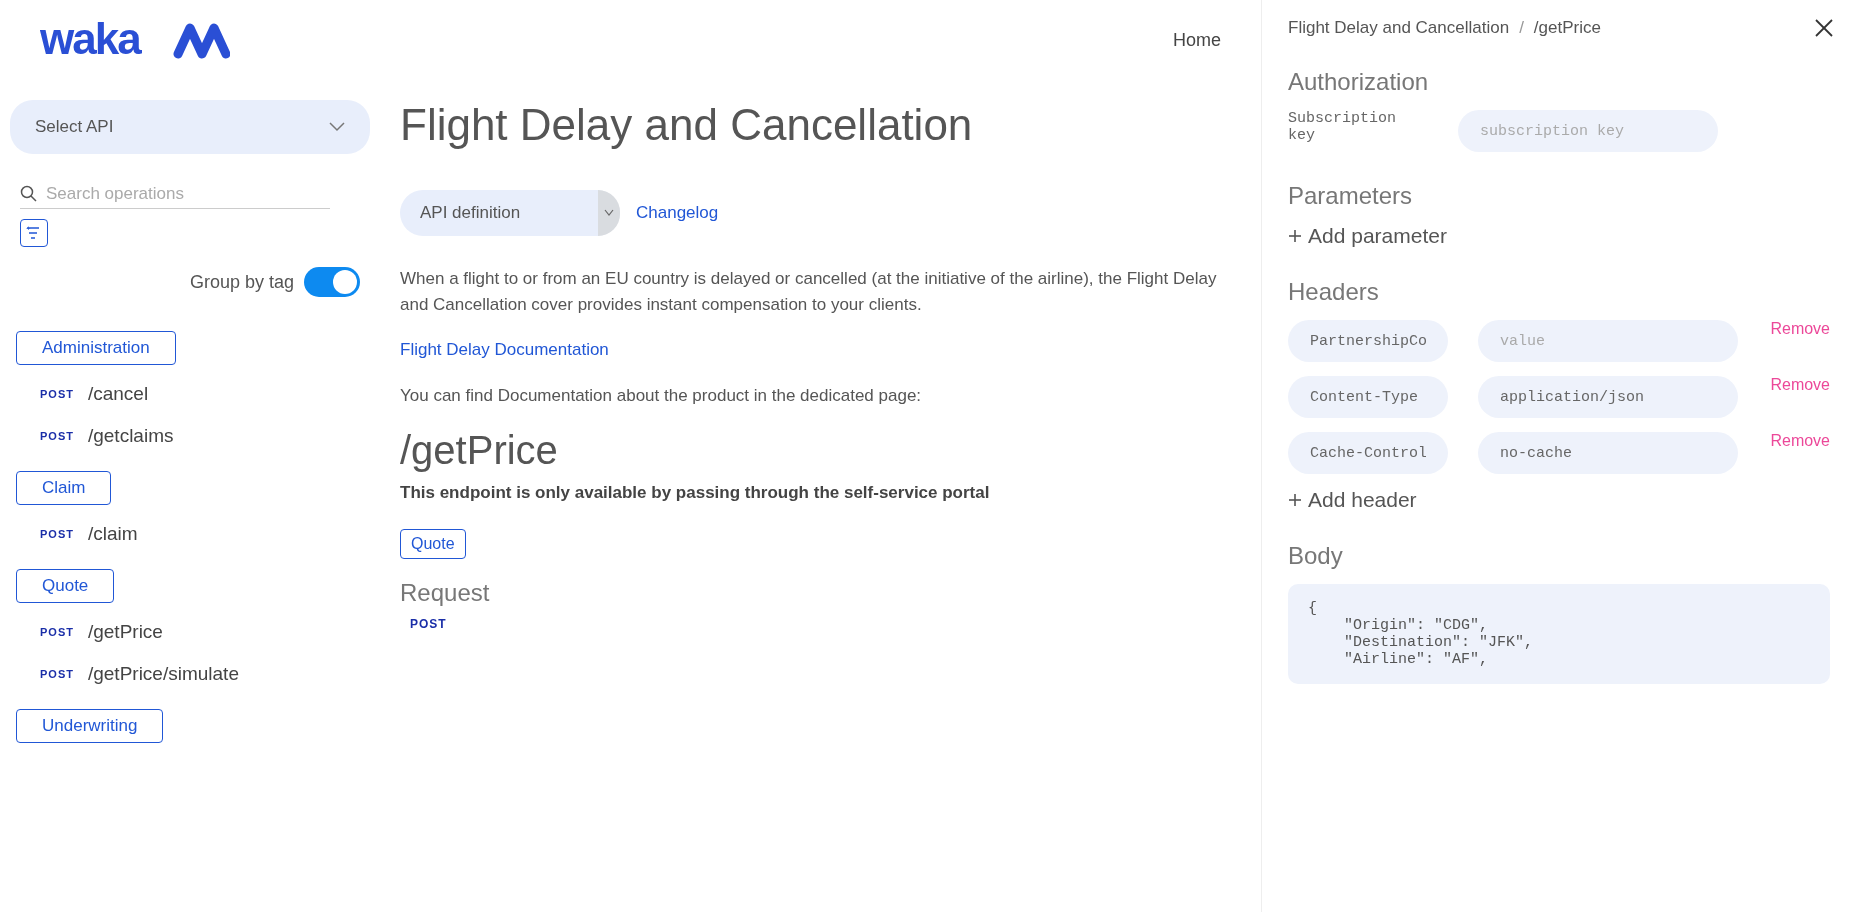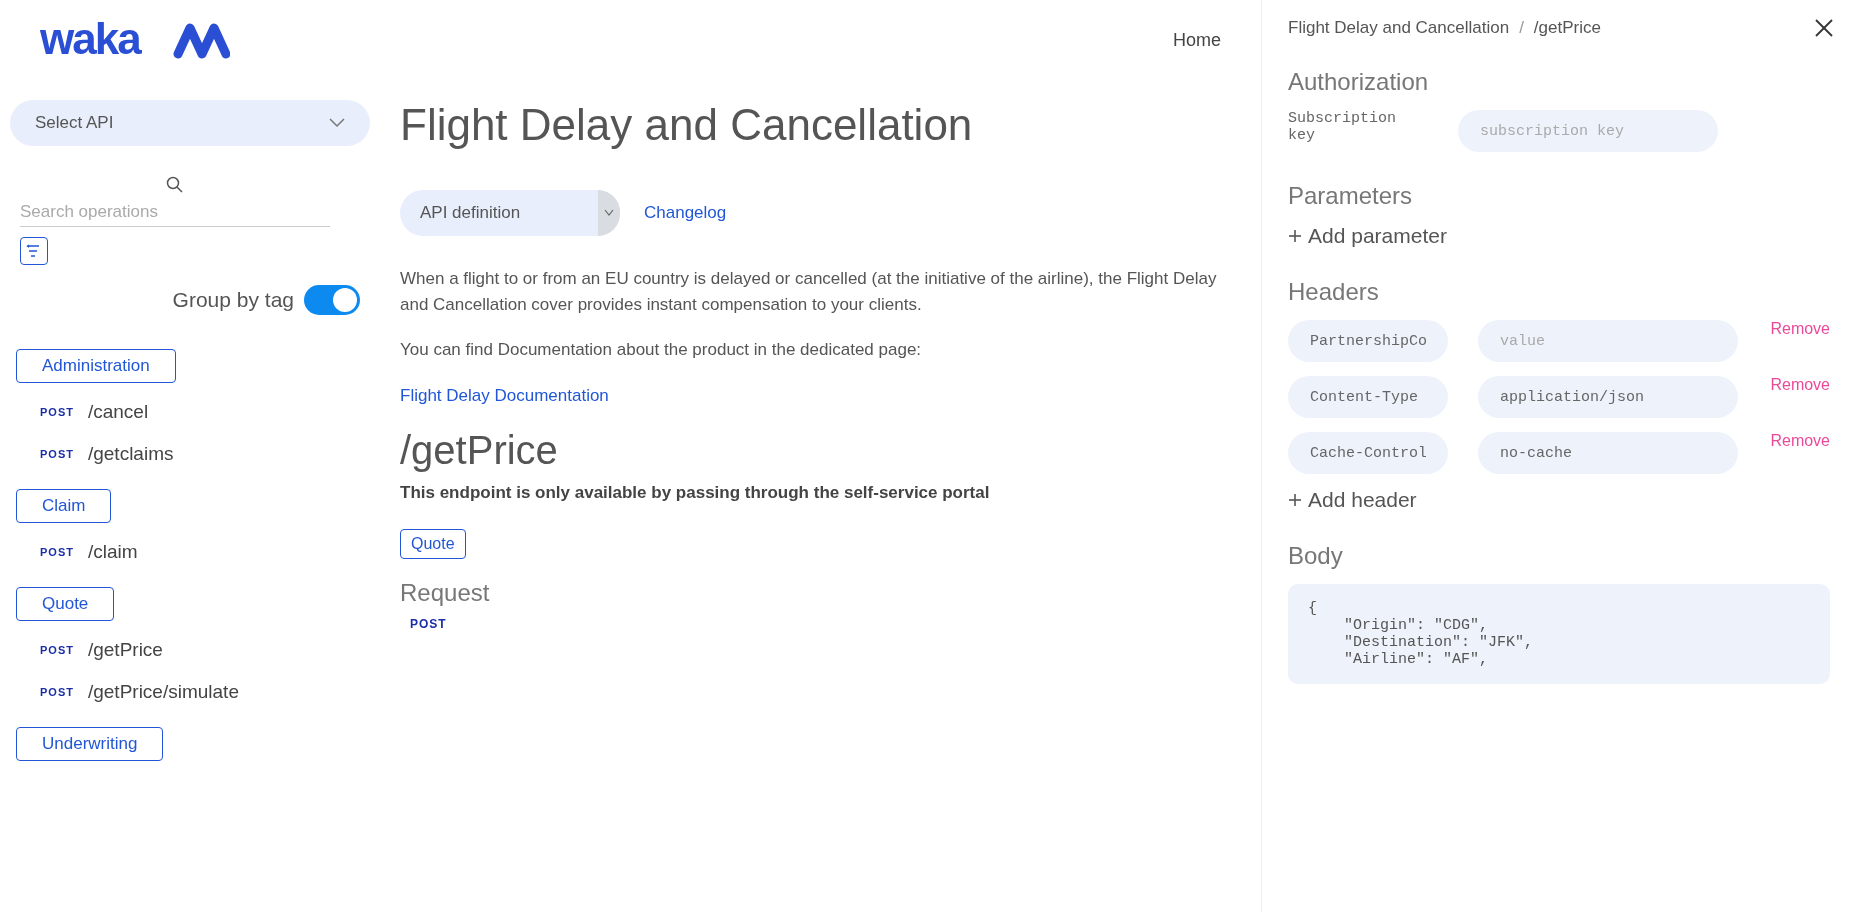--- a/index.html
+++ b/index.html
@@ -11,45 +11,45 @@
   .header { display: flex; align-items: center; padding: 10px 40px; }
   .logo { display: inline-block; }
   .header-nav { margin-left: auto; display: flex; gap: 30px; font-size: 18px; color: #444;}
   .header-nav a { text-decoration: none; color: #444; cursor: pointer; }
   
   .content-row { display: flex; flex: 1; min-height: 0;}
   
   
   .sidebar { width: 380px; padding: 20px 10px 20px 10px; flex-shrink: 0;}
   .select-api {
-    width: 360px; height: 46px; border-radius: 23px; background: #e8eefb;
+    width: 360px; height: 54px; border-radius: 23px; background: #e8eefb;
     display: flex; align-items: center; padding: 0 25px; color: #555; font-size: 17px;
     position: relative; cursor: pointer; margin: 0 auto;
   }
   .select-api .chev { position: absolute; right: 25px; }
   
-  .search-row { margin: 30px 0 10px 10px; display: flex; align-items: center; gap: 8px; border-bottom: 1px solid #ccc; width: 310px; padding-bottom: 4px; flex-direction: column;}
+  .search-row { margin: 30px 0 10px 10px; display: flex; align-items: center; gap: 8px; border-bottom: 1px solid #ccc; width: 310px; padding-bottom: 4px;}
   .search-row input { border: none; outline: none; font-size: 17px; color: #555; background: transparent; width: 100%;}
   .search-row input::placeholder { color: #aaa;}
   
   .filter-btn { border: 1px solid #2157d6; color: #2157d6; width: 28px; height: 28px; display:flex; align-items:center; justify-content:center; border-radius: 4px; margin: 10px 0 0 10px; cursor:pointer;}
   
-  .group-row { display: flex; align-items: center; justify-content: flex-end; gap: 10px; margin: 20px 10px 20px 0; font-size: 21px; color: #555;}
+  .group-row { display: flex; align-items: center; justify-content: flex-end; gap: 10px; margin: 20px 10px 20px 0; font-size: 18px; color: #555;}
   .toggle { width: 56px; height: 30px; background: #0d8af0; border-radius: 15px; position: relative; cursor:pointer;}
   .toggle .knob { position: absolute; right: 3px; top: 3px; width: 24px; height: 24px; background: #fff; border-radius: 50%;}
   
   .tag-label { display:inline-block; border: 1px solid #2157d6; color: #2157d6; padding: 6px 25px; border-radius: 4px; font-size: 17px; margin: 14px 0 8px 6px; cursor:pointer;}
   .op-item { display: flex; align-items: center; gap: 14px; padding: 10px 0 10px 30px; cursor:pointer;}
   .method { font-size: 11px; font-weight: bold; letter-spacing: 1px; color: #1a2ea8;}
   .op-path { font-size: 19px; color: #444;}
   
   
   .doc { flex: 1; padding: 20px 20px 20px 20px; min-width:0; overflow: hidden;}
   .doc h1 { font-size: 44px; font-weight: 500; color: #555; margin-bottom: 40px; white-space: nowrap;}
-  .def-row { display: flex; align-items: center; gap: 24px; margin-bottom: 30px;}
+  .def-row { display: flex; align-items: center; gap: 16px; margin-bottom: 30px;}
   .api-def-btn { display:flex; align-items:center; background: #e8eefb; border-radius: 23px; height: 46px; width: 220px; padding: 0 20px; font-size: 17px; color: #555; position:relative; cursor:pointer;}
   .api-def-btn .drop { position:absolute; right:0; top:0; bottom:0; width: 22px; background:#d9dce0; border-radius: 0 23px 23px 0; display:flex; align-items:center; justify-content:center;}
   .changelog { color: #2157d6; font-size: 17px; cursor:pointer;}
   .doc p { font-size: 17px; line-height: 1.5; color: #555; margin-bottom: 20px;}
   .doc a.link { color: #2157d6; text-decoration: none; }
   
   .doc h2 { font-size: 40px; font-weight: 500; color: #555; margin: 20px 0 10px 0;}
   .subhead { font-size: 17px; font-weight: bold; color: #444; margin-bottom: 16px;}
   
   .tag-label-sm { display:inline-block; border: 1px solid #2157d6; color: #2157d6; padding: 5px 10px; border-radius: 4px; font-size: 16px; margin: 10px 0; cursor:pointer;}
@@ -180,22 +180,22 @@
           <span>API definition</span>
           <span class="drop">
             <svg width="10" height="8">
                 <path d="M1 1 L5 6 L9 1" stroke="#666" stroke-width="1.2" fill="none"></path>
               </svg>
           </span>
         </div>
         <a class="changelog">Changelog</a>
       </div>
       <p>When a flight to or from an EU country is delayed or cancelled (at the initiative of the airline), the Flight Delay and Cancellation cover provides instant compensation to your clients.</p>
+      <p><a class="link">Flight Delay Documentation</a></p>
       <p>You can find Documentation about the product in the dedicated page:</p>
-      <p><a class="link">Flight Delay Documentation</a></p>
 
       <h2>/getPrice</h2>
       <div class="subhead">This endpoint is only available by passing through the self-service portal</div>
 
       <div class="tag-label-sm">Quote</div>
       <div class="req-h">Request</div>
       <div class="post-lbl">POST</div>
     </div>
   </div>
 </div>

